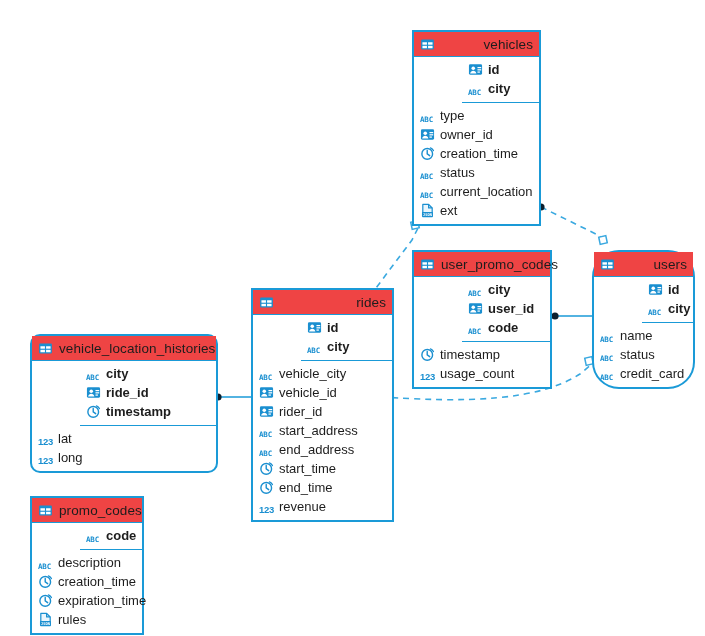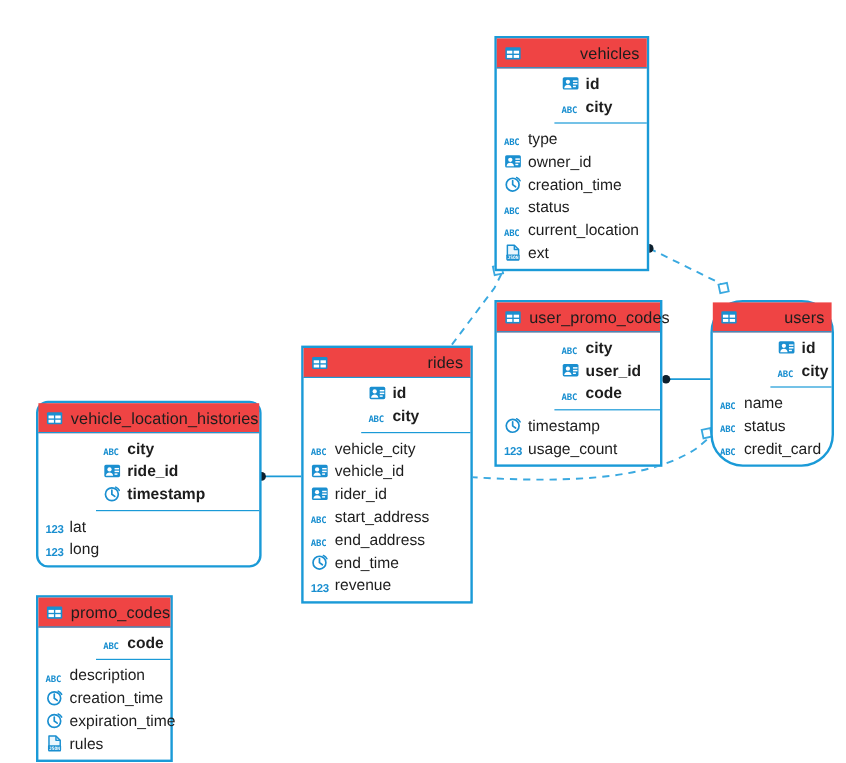--- a/index.html
+++ b/index.html
@@ -312,20 +312,30 @@
             <span class="nm">end_address</span>
           </div>
           <div class="row">
             <span class="ico">
               <svg viewBox="0 0 16 16">
                 <circle cx="7.7" cy="8.4" r="5.7" fill="none" stroke="#1a8fd0" stroke-width="1.5"></circle>
                 <path d="M7.7 4.8V8.4l2.6 1.9" fill="none" stroke="#1a8fd0" stroke-width="1.5" stroke-linecap="round"></path>
                 <path d="M11.2 2.1c1.4.5 2.5 1.5 3.1 2.8" fill="none" stroke="#1a8fd0" stroke-width="1.4" stroke-linecap="round"></path>
               </svg>
             </span>
+            <span class="nm">start_time</span>
+          </div>
+          <div class="row">
+            <span class="ico">
+              <svg viewBox="0 0 16 16">
+                <circle cx="7.7" cy="8.4" r="5.7" fill="none" stroke="#1a8fd0" stroke-width="1.5"></circle>
+                <path d="M7.7 4.8V8.4l2.6 1.9" fill="none" stroke="#1a8fd0" stroke-width="1.5" stroke-linecap="round"></path>
+                <path d="M11.2 2.1c1.4.5 2.5 1.5 3.1 2.8" fill="none" stroke="#1a8fd0" stroke-width="1.4" stroke-linecap="round"></path>
+              </svg>
+            </span>
             <span class="nm">end_time</span>
           </div>
           <div class="row">
             <span class="ico"><span class="num">123</span></span>
             <span class="nm">revenue</span>
           </div>
         </div>
       </div>
       <div class="tbl" style="left: 30px; top: 334px; width: 188px; border-radius: 10px;">
         <div class="tbl-head">

